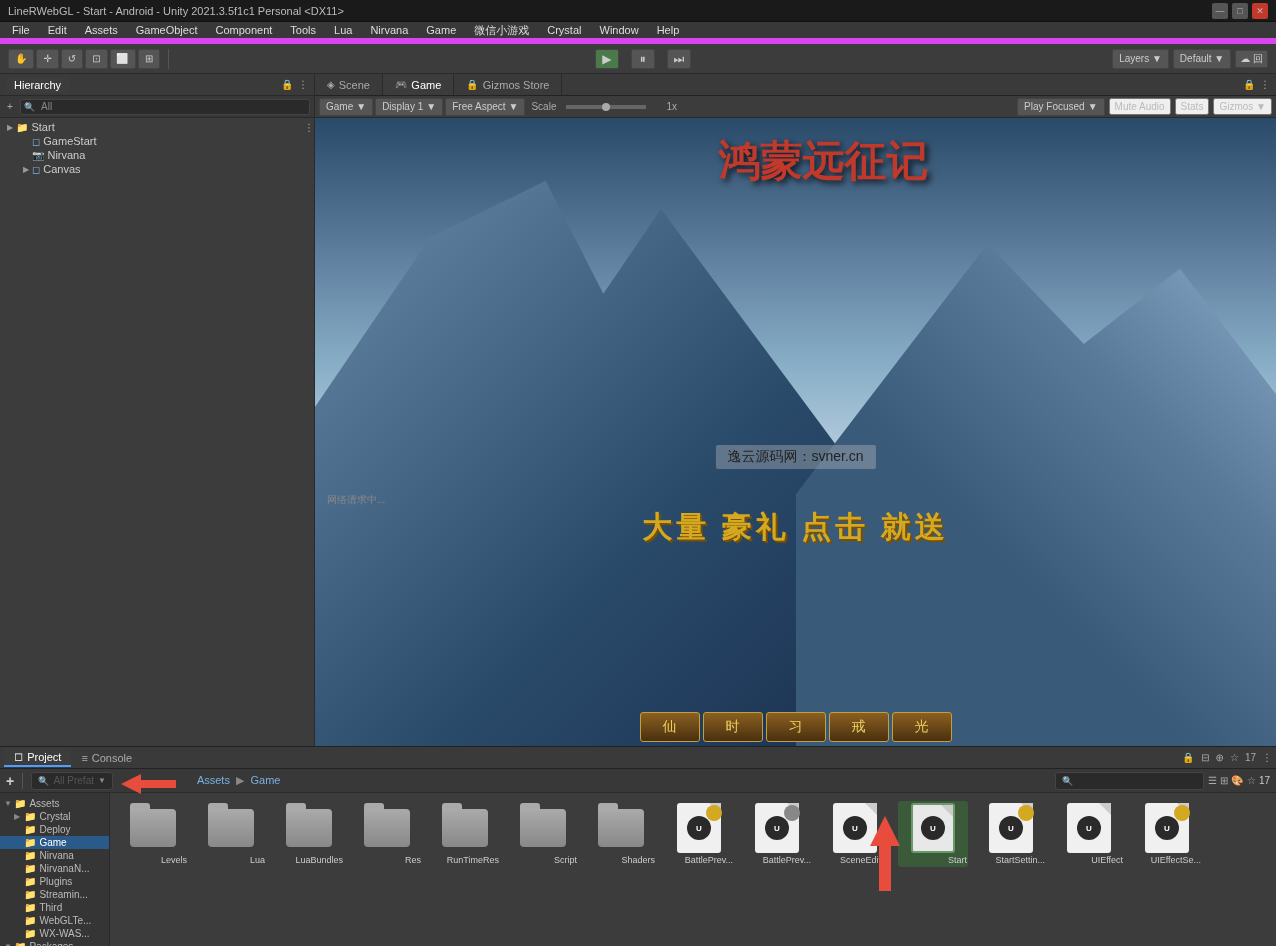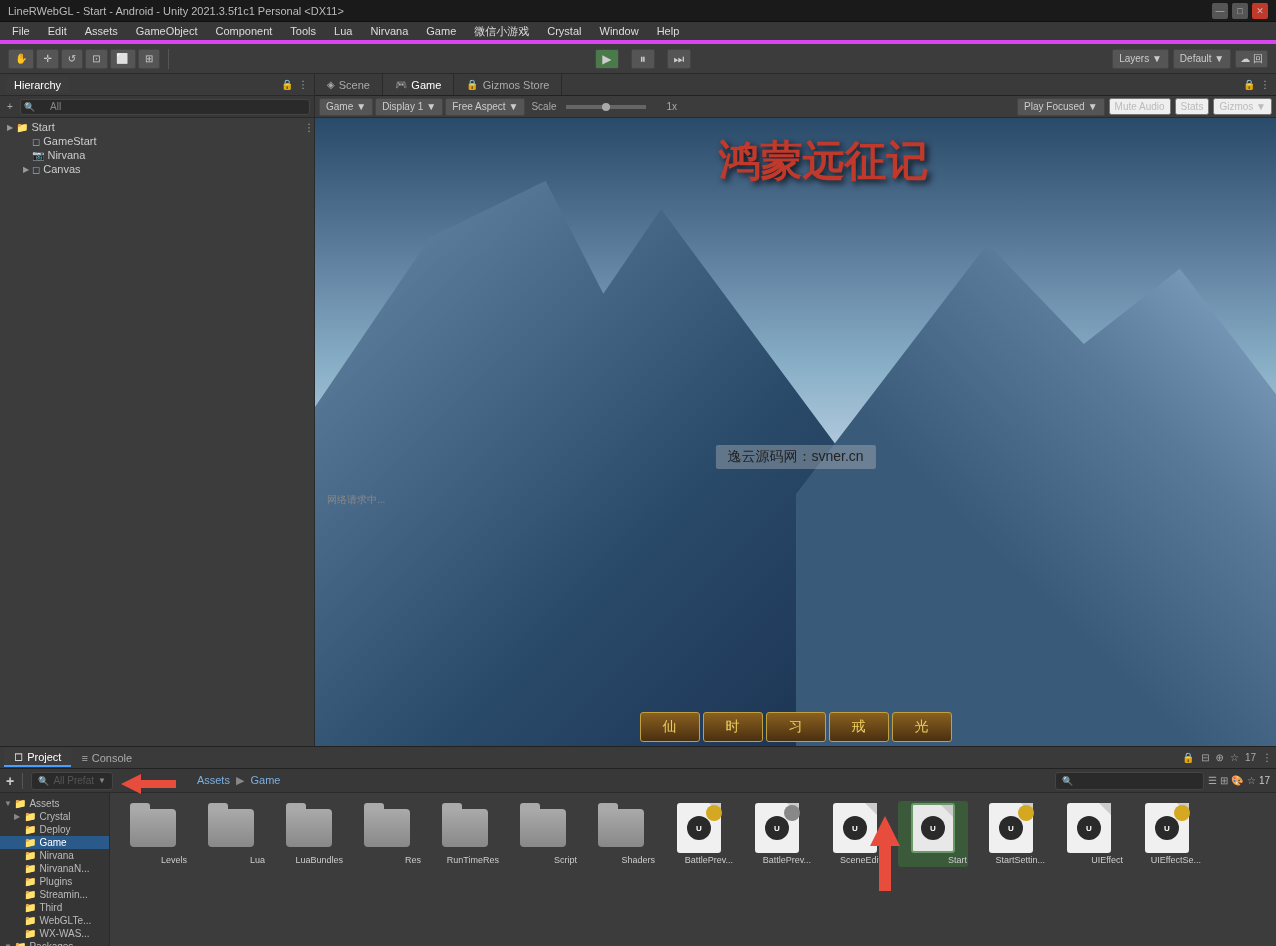--- a/index.html
+++ b/index.html
@@ -27,21 +27,21 @@
     }
     .win-btn { width: 16px; height: 16px; background: #555; border-radius: 2px; display:flex; align-items:center; justify-content:center; font-size:9px; cursor:pointer; }
 
     
     #menu-bar {
       height: 22px;
       background: #383838;
       display: flex;
       align-items: center;
       padding: 0 4px;
-      border-bottom: 4px solid #d946ef;
+      border-bottom: 6px solid #d946ef;
       gap: 2px;
     }
     .menu-item {
       padding: 2px 8px;
       cursor: pointer;
       color: #ddd;
       font-size: 11px;
       border-radius: 2px;
     }
 
@@ -403,21 +403,21 @@
       <span class="panel-tab active">Hierarchy</span>
       <div style="margin-left:auto;display:flex;gap:4px;">
         <span style="font-size:10px;color:#aaa;">🔒</span>
         <span style="font-size:10px;color:#aaa;">⋮</span>
       </div>
     </div>
     <div class="hierarchy-toolbar">
       <span class="hier-btn">+</span>
       <div style="display:flex;align-items:center;background:#2a2a2a;border:1px solid #444;border-radius:3px;padding:1px 4px;height:16px;flex:1;">
         <span style="font-size:9px;color:#888;">🔍</span>
-        <span style="font-size:10px;color:#888;margin-left:14px;">All</span>
+        <span style="font-size:10px;color:#888;margin-left:5px;">All</span>
       </div>
     </div>
     <div class="hierarchy-content">
 
       <div class="tree-item" style="padding-left:4px;">
         <span class="tree-arrow">▶</span>
         <span style="font-size:10px;color:#aaa;margin-right:3px;">📁</span>
         <span>Start</span>
         <span style="margin-left:auto;font-size:10px;color:#aaa;">⋮</span>
       </div>
@@ -501,20 +501,21 @@
       <div class="game-bg">
         <div class="mountain-left"></div>
         <div class="mountain-right"></div>
 
         <div style="position:absolute;top:15px;left:50%;transform:translateX(-50%);text-align:center;margin-left:28px;">
           <div style="font-size:42px;font-weight:bold;color:#c0392b;font-family:serif;text-shadow:3px 3px 6px rgba(0,0,0,0.8);">鸿蒙远征记</div>
         </div>
 
         <div style="position:absolute;top:52%;left:50%;transform:translateX(-50%);background:rgba(200,200,200,0.35);padding:3px 12px;border-radius:2px;font-size:14px;color:#222;white-space:nowrap;">逸云源码网：svner.cn</div>
 
+        <div style="position:absolute;top:62%;left:50%;transform:translateX(-50%);font-size:30px;font-weight:bold;color:#d4a820;font-family:serif;text-shadow:2px 2px 0 #7a5000;white-space:nowrap;letter-spacing:4px;">大量 豪礼 点击 就送</div>
 
         <div style="position:absolute;bottom:38%;left:12px;font-size:10px;color:#888;">网络请求中...</div>
 
         <div style="position:absolute;bottom:4px;left:50%;transform:translateX(-50%);display:flex;gap:3px;">
           <div class="game-btn-item">仙</div>
           <div class="game-btn-item">时</div>
           <div class="game-btn-item">习</div>
           <div class="game-btn-item">戒</div>
           <div class="game-btn-item">光</div>
         </div>

